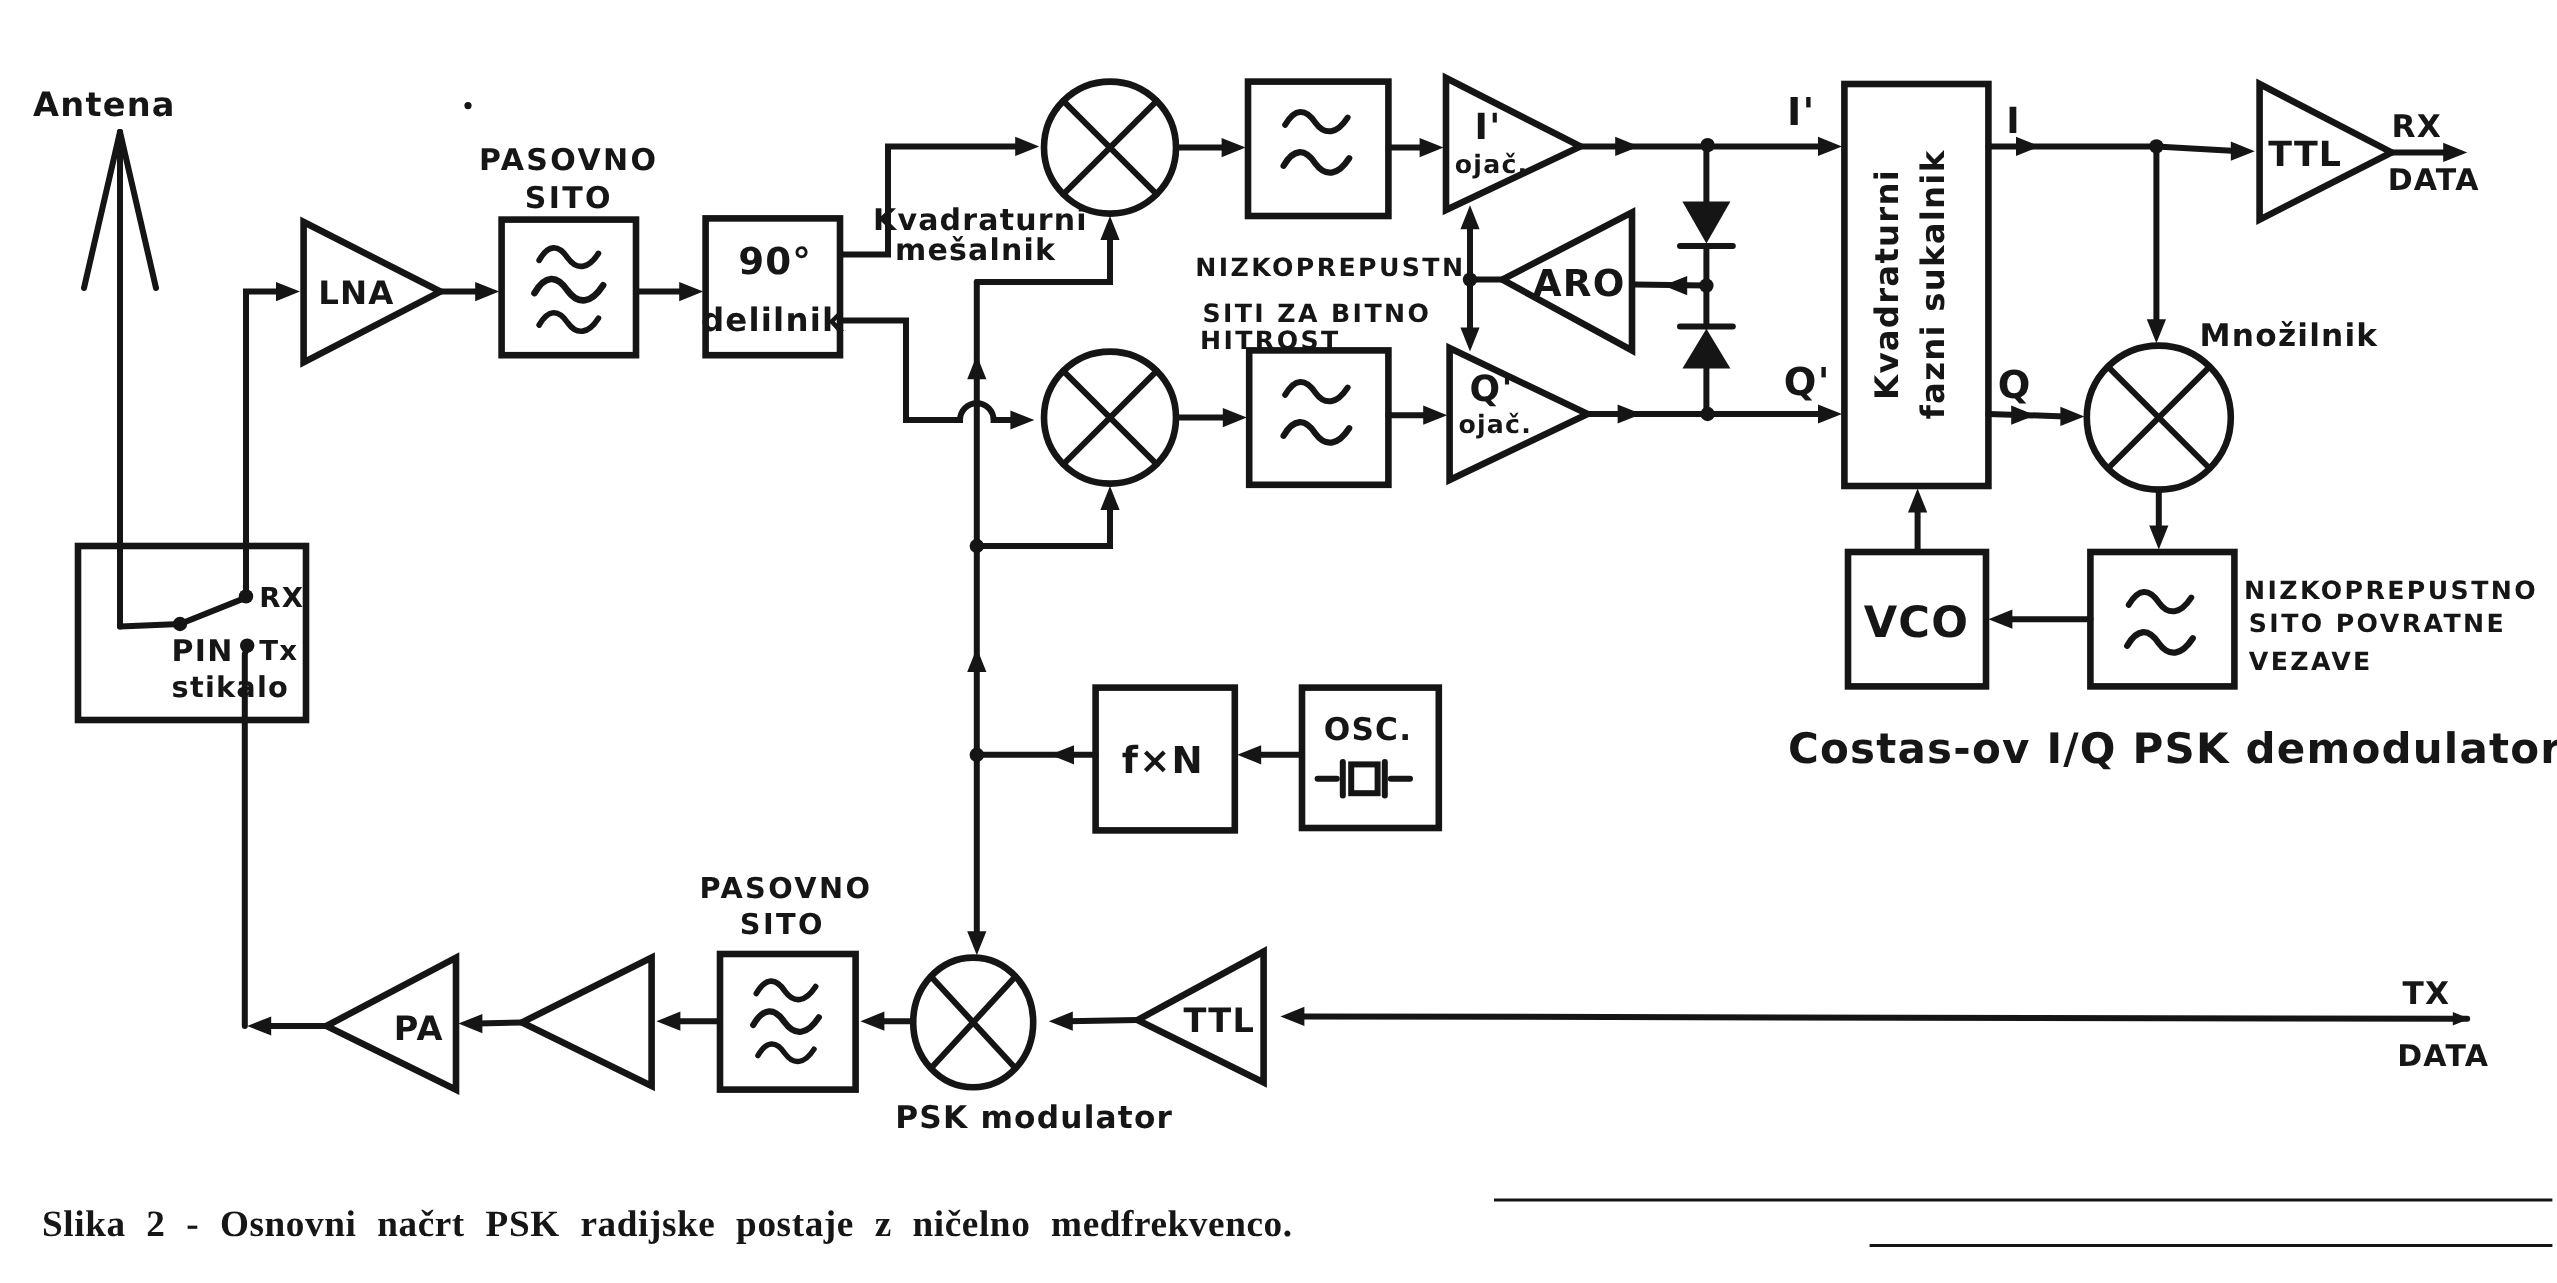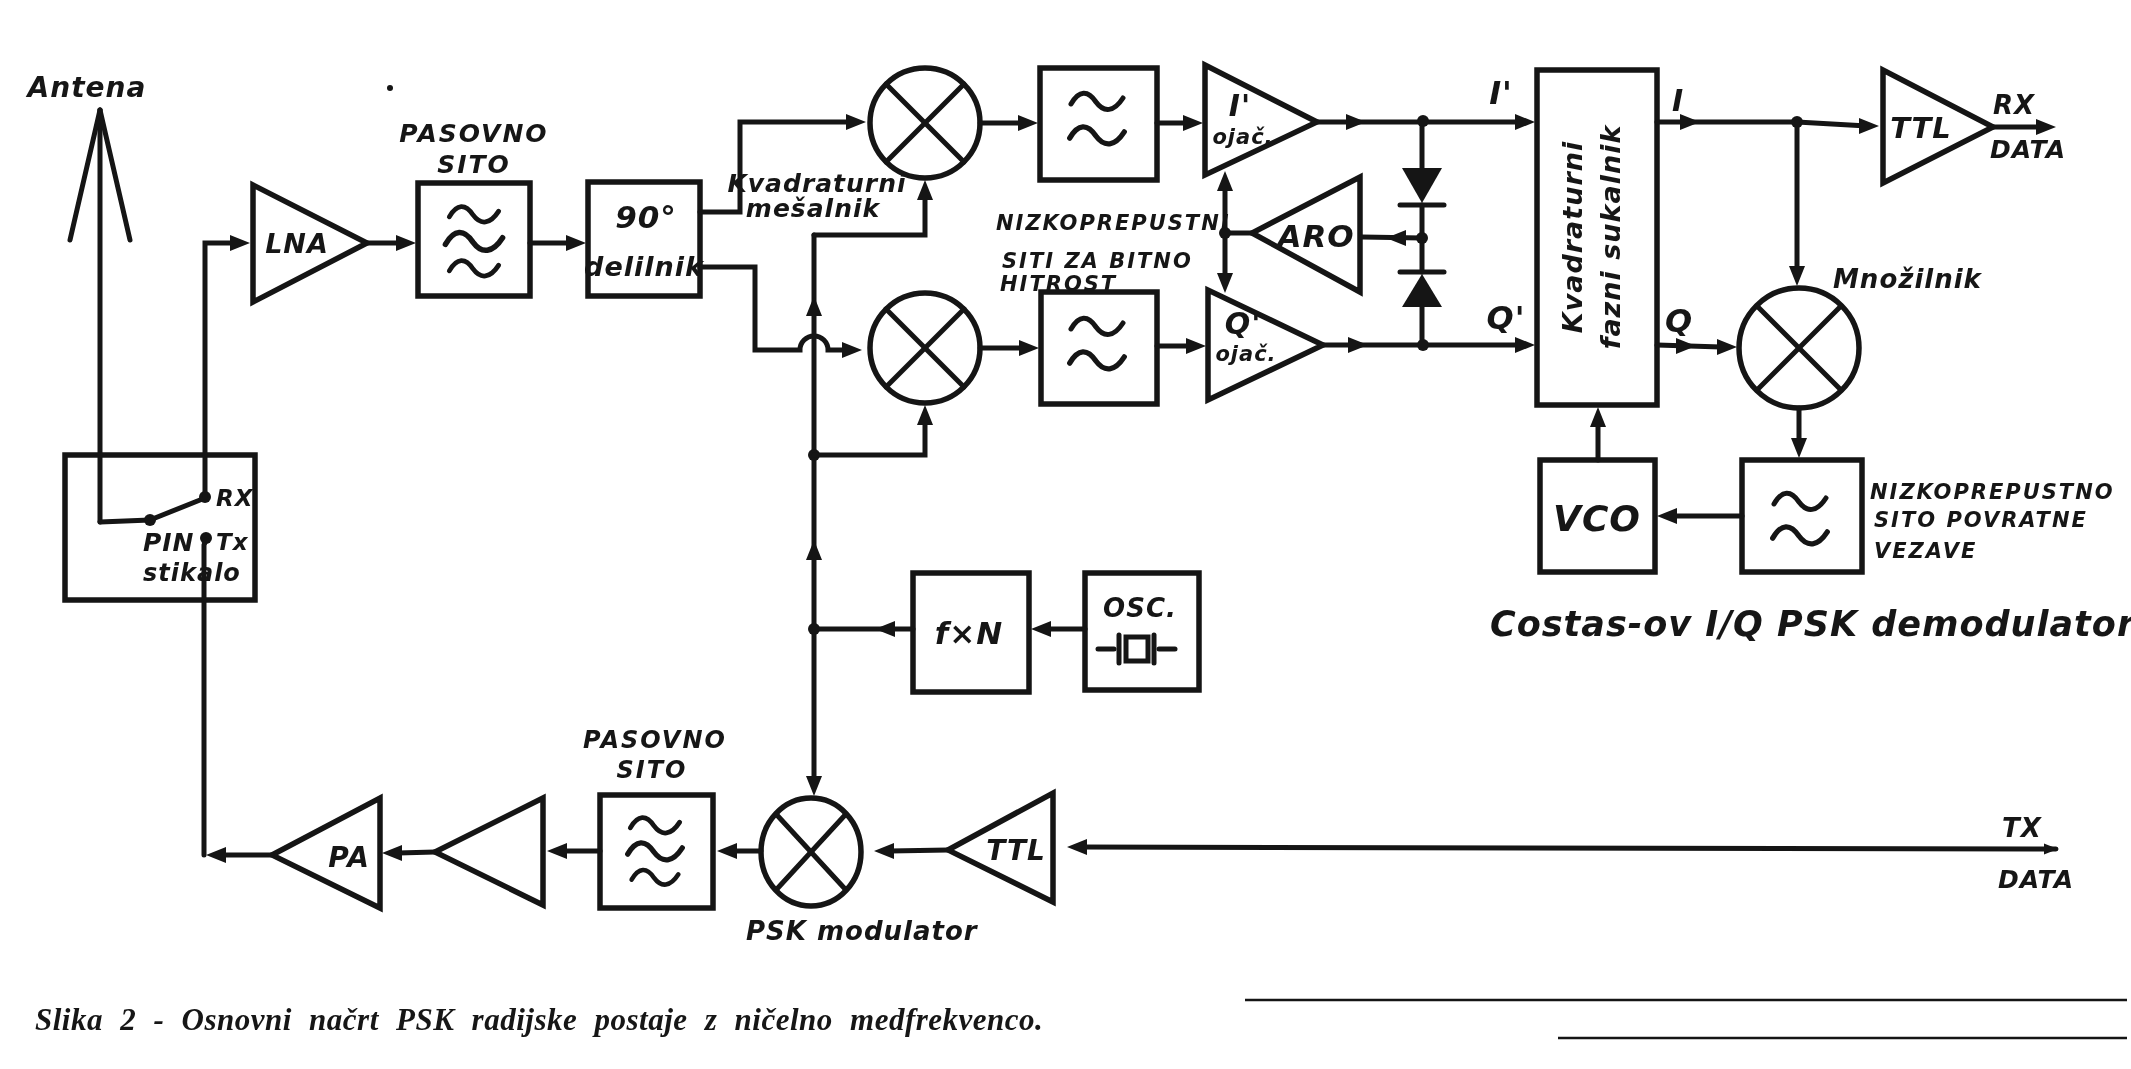--- a/index.html
+++ b/index.html
@@ -1,17 +1,17 @@
 <!DOCTYPE html>
 <html><head>
 <meta charset="utf-8">
 <style>
   html,body{margin:0;padding:0;background:#e8e8e8;}
   .page{position:relative;width:2131px;height:1069px;background:#ffffff;overflow:hidden;
-        font-family:"DejaVu Sans",sans-serif;font-style:italic;}
+        font-family:"DejaVu Sans",sans-serif;}
   svg{position:absolute;left:0;top:0;}
   .ink{stroke:#151515;fill:none;stroke-width:5;stroke-linecap:round;stroke-linejoin:miter;}
   .inkbox{stroke:#151515;fill:none;stroke-width:5.5;}
   .fillink{fill:#151515;stroke:none;}
   text{fill:#161616;font-family:"DejaVu Sans",sans-serif;}
   .hand{font-weight:bold;letter-spacing:1px;}
   .handcaps{font-weight:bold;letter-spacing:2px;}
   .serifcap{font-family:"Liberation Serif","DejaVu Serif",serif;font-weight:bold;word-spacing:9px;letter-spacing:.5px;}
 </style>
 </head>

